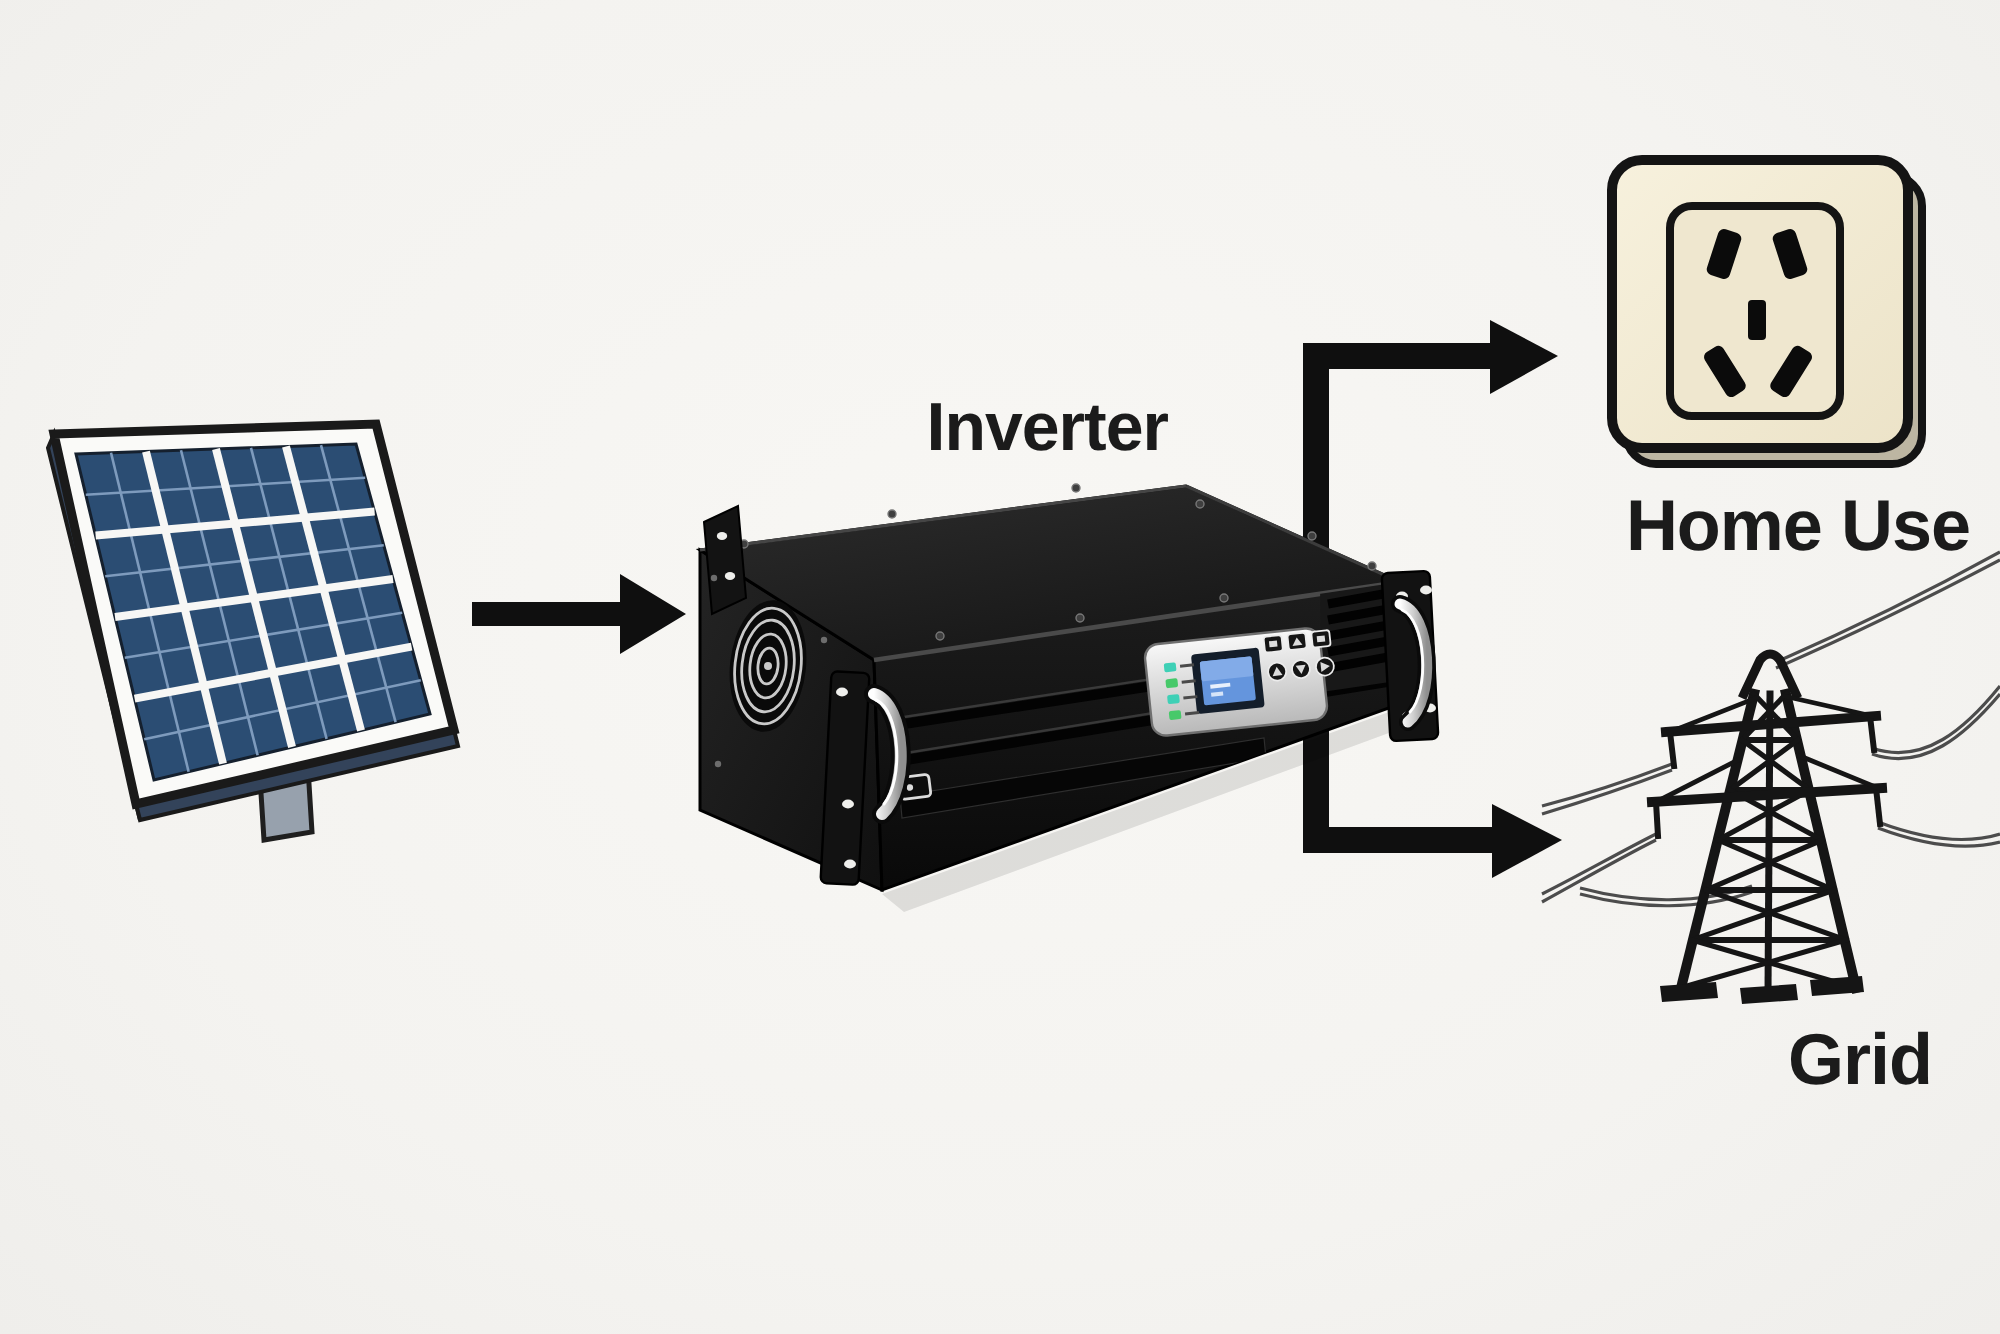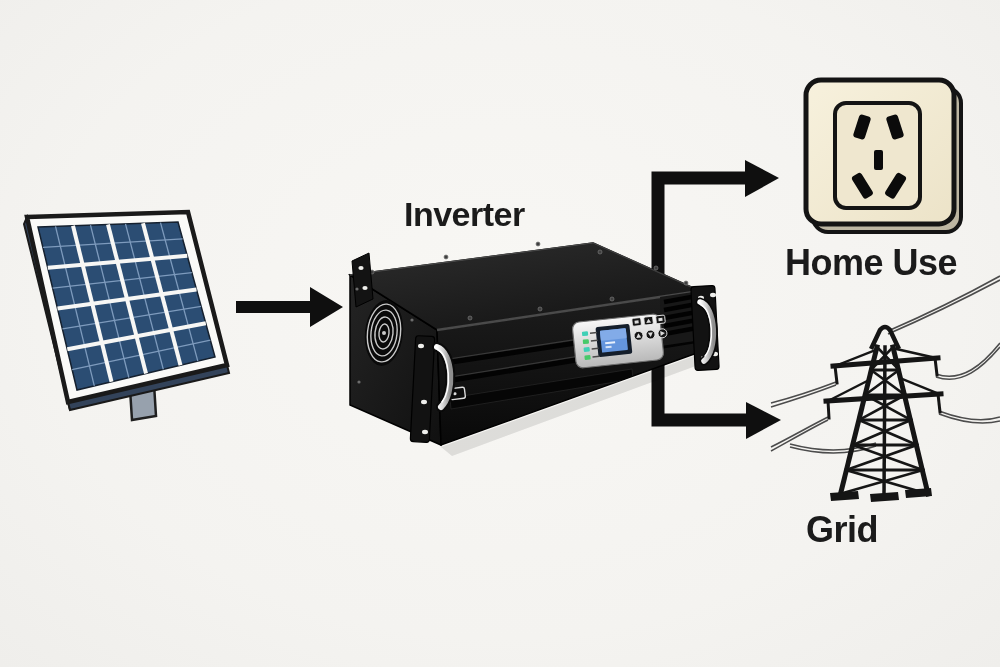--- a/index.html
+++ b/index.html
@@ -3,21 +3,21 @@
 <meta charset="utf-8">
 <style>
   html,body{margin:0;padding:0;background:#e8e7e4;}
   .canvas{
     position:relative;width:1000px;height:667px;overflow:hidden;
     background:radial-gradient(ellipse at 50% 45%, #f8f7f4 0%, #f4f3f0 65%, #efeeeb 100%);
     font-family:"Liberation Sans",sans-serif;
   }
   .layer{position:absolute;left:0;top:0;width:1000px;height:667px;}
   .node-label{
-    position:absolute;font-weight:700;color:#1b1b1b;text-align:left;
+    position:absolute;font-weight:700;color:#1b1b1b;text-align:right;
     letter-spacing:-0.5px;line-height:1;white-space:nowrap;
   }
   #label-solar   {left:18px;  top:423px; width:240px; font-size:35px;}
   #label-inverter{left:404px; top:197px; width:180px; font-size:34px;}
   #label-home    {left:785px; top:245px; width:200px; font-size:36px;}
   #label-grid    {left:806px; top:512px; width:160px; font-size:36px;}
 </style>
 </head>
 <body>
 

